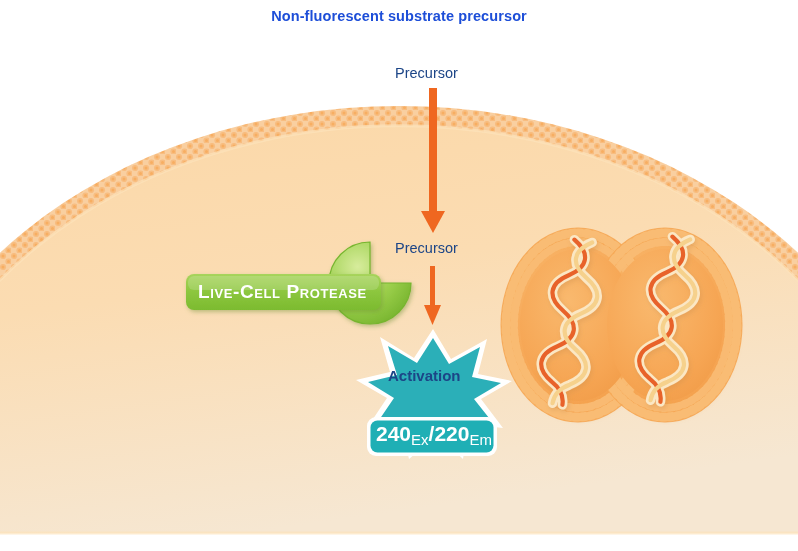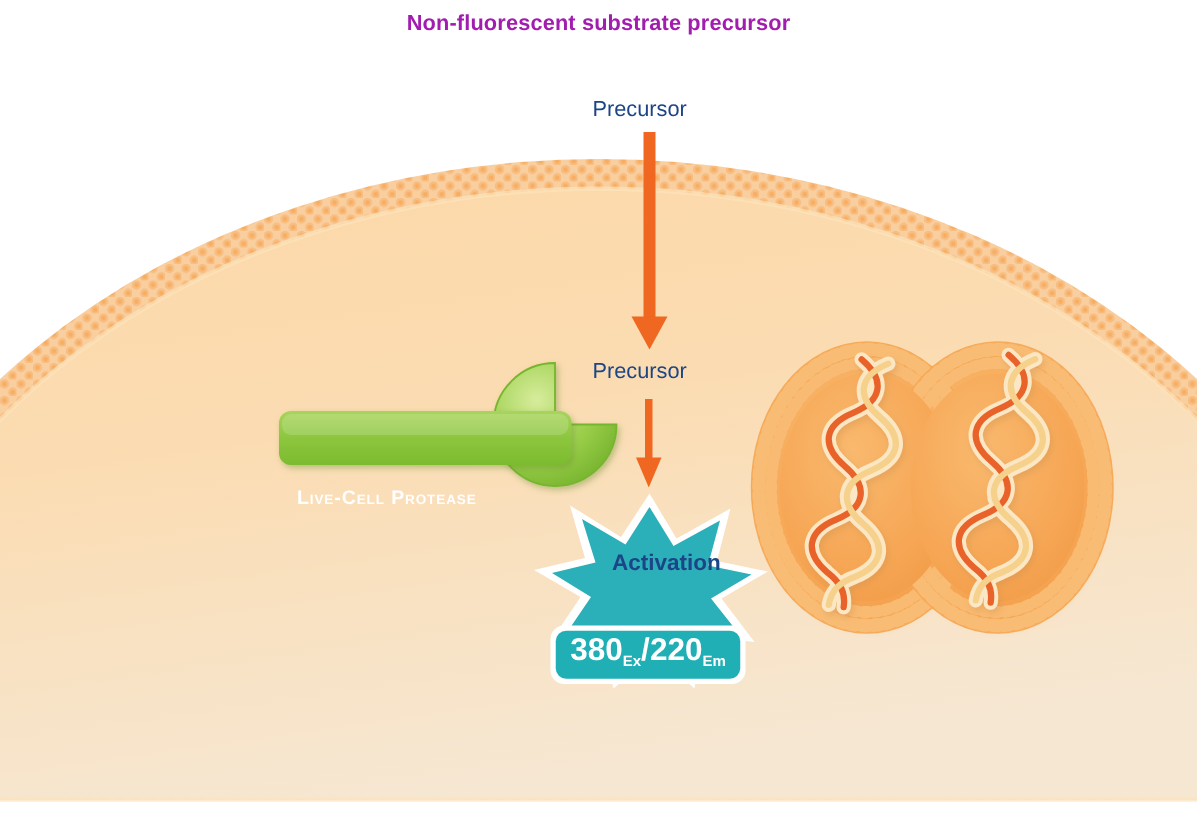--- a/index.html
+++ b/index.html
@@ -25,21 +25,21 @@
     height: 551px;
   }
   .fig-title {
     position: absolute;
     left: 0;
     top: 8px;
     width: 798px;
     text-align: center;
     font-size: 14.5px;
     font-weight: bold;
-    color: #a21caf;
+    color: #1d4ed8;
     letter-spacing: 0.1px;
   }
   .lbl {
     position: absolute;
     font-weight: normal;
     white-space: nowrap;
   }
   .precursor-top {
     left: 395px;
     top: 65px;
@@ -49,53 +49,51 @@
   .precursor-mid {
     left: 395px;
     top: 240px;
     font-size: 14.5px;
     color: #1c4587;
   }
   .protease-label {
     position: absolute;
     left: 198px;
     top: 281px;
-    font-size: 13px;
+    font-size: 19px;
     color: #ffffff;
     font-variant: small-caps;
     letter-spacing: 0.6px;
     font-weight: bold;
     white-space: nowrap;
-    margin-top: 43px;
   }
   .activation-label {
     position: absolute;
     left: 388px;
     top: 367px;
     font-size: 15px;
     font-weight: bold;
     color: #1c4587;
     white-space: nowrap;
-    margin-left: 20px;
   }
   .badge-label {
     position: absolute;
     left: 376px;
     top: 423px;
     width: 112px;
     text-align: center;
     font-size: 21px;
     font-weight: bold;
     color: #ffffff;
     white-space: nowrap;
     line-height: 1;
   }
   .badge-label sub {
-    font-size: 10px;
-    font-weight: bold;
+    font-size: 15px;
+    font-weight: normal;
     vertical-align: baseline;
     position: relative;
     top: 4px;
     text-align: right;
   }
 </style>
 </head>
 <body>
 
 <div id="stage">
@@ -248,16 +246,16 @@
 
   <div class="lbl precursor-top">Precursor</div>
 
   <div class="lbl precursor-mid">Precursor</div>
 
   <div class="protease-label">Live-Cell Protease</div>
 
   <div class="activation-label">Activation</div>
 
   <div class="badge-label">
-    <span>380</span><sub>Ex</sub><span>/</span><span>220</span><sub>Em</sub>
+    <span>240</span><sub>Ex</sub><span>/</span><span>220</span><sub>Em</sub>
   </div>
 
 </div>
 
 </body></html>

